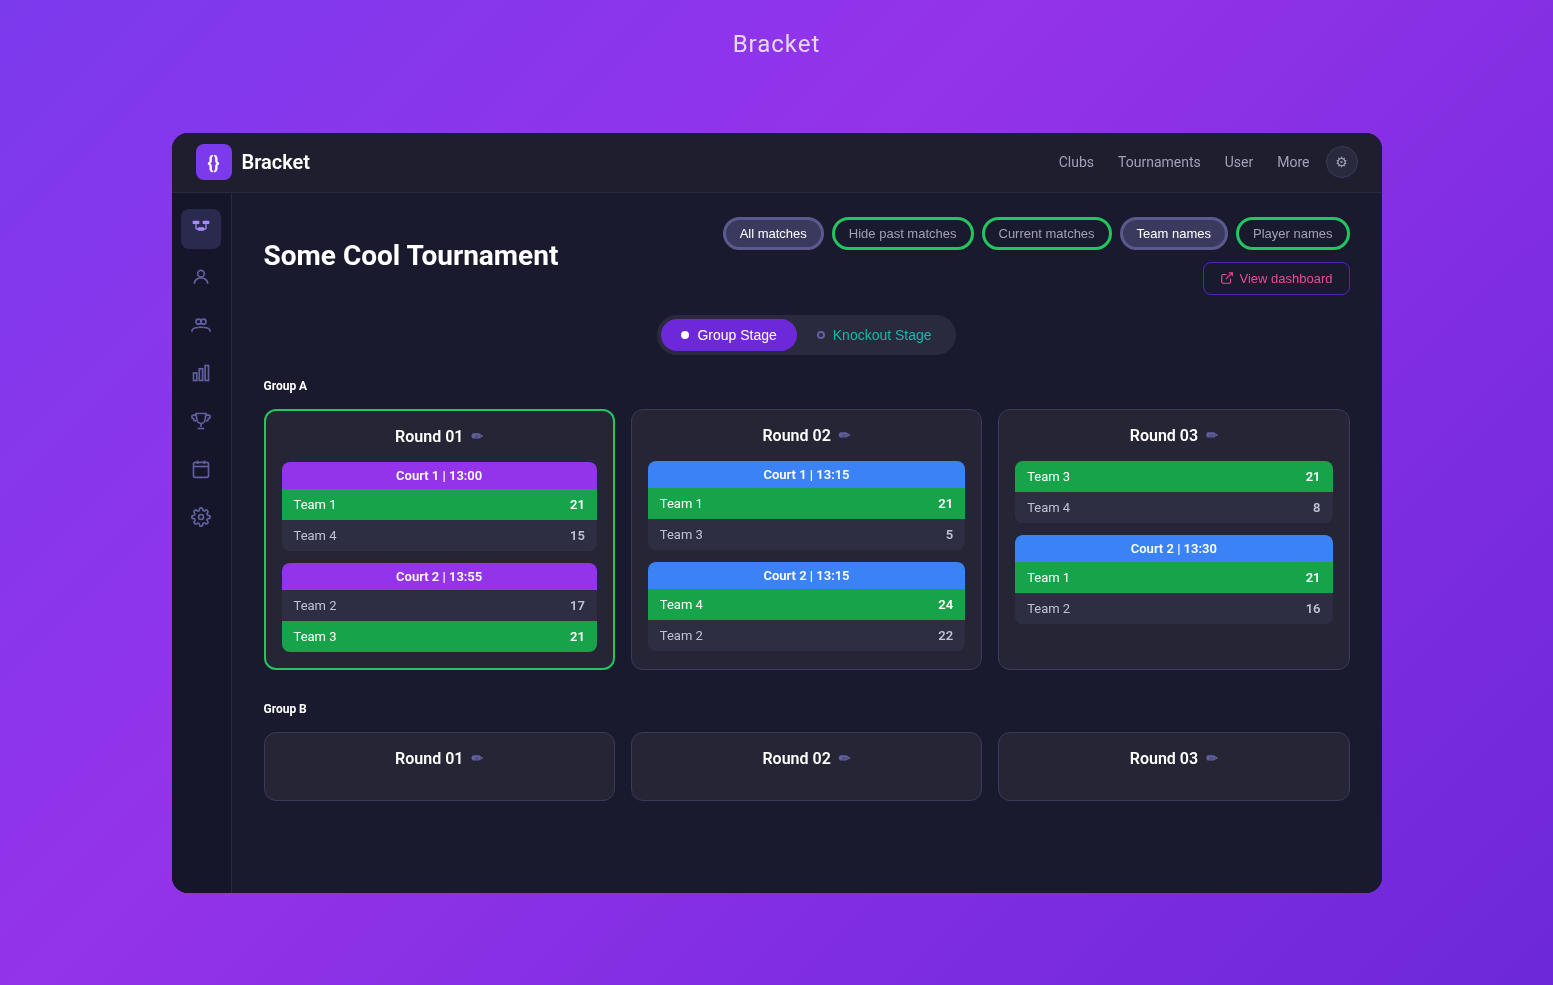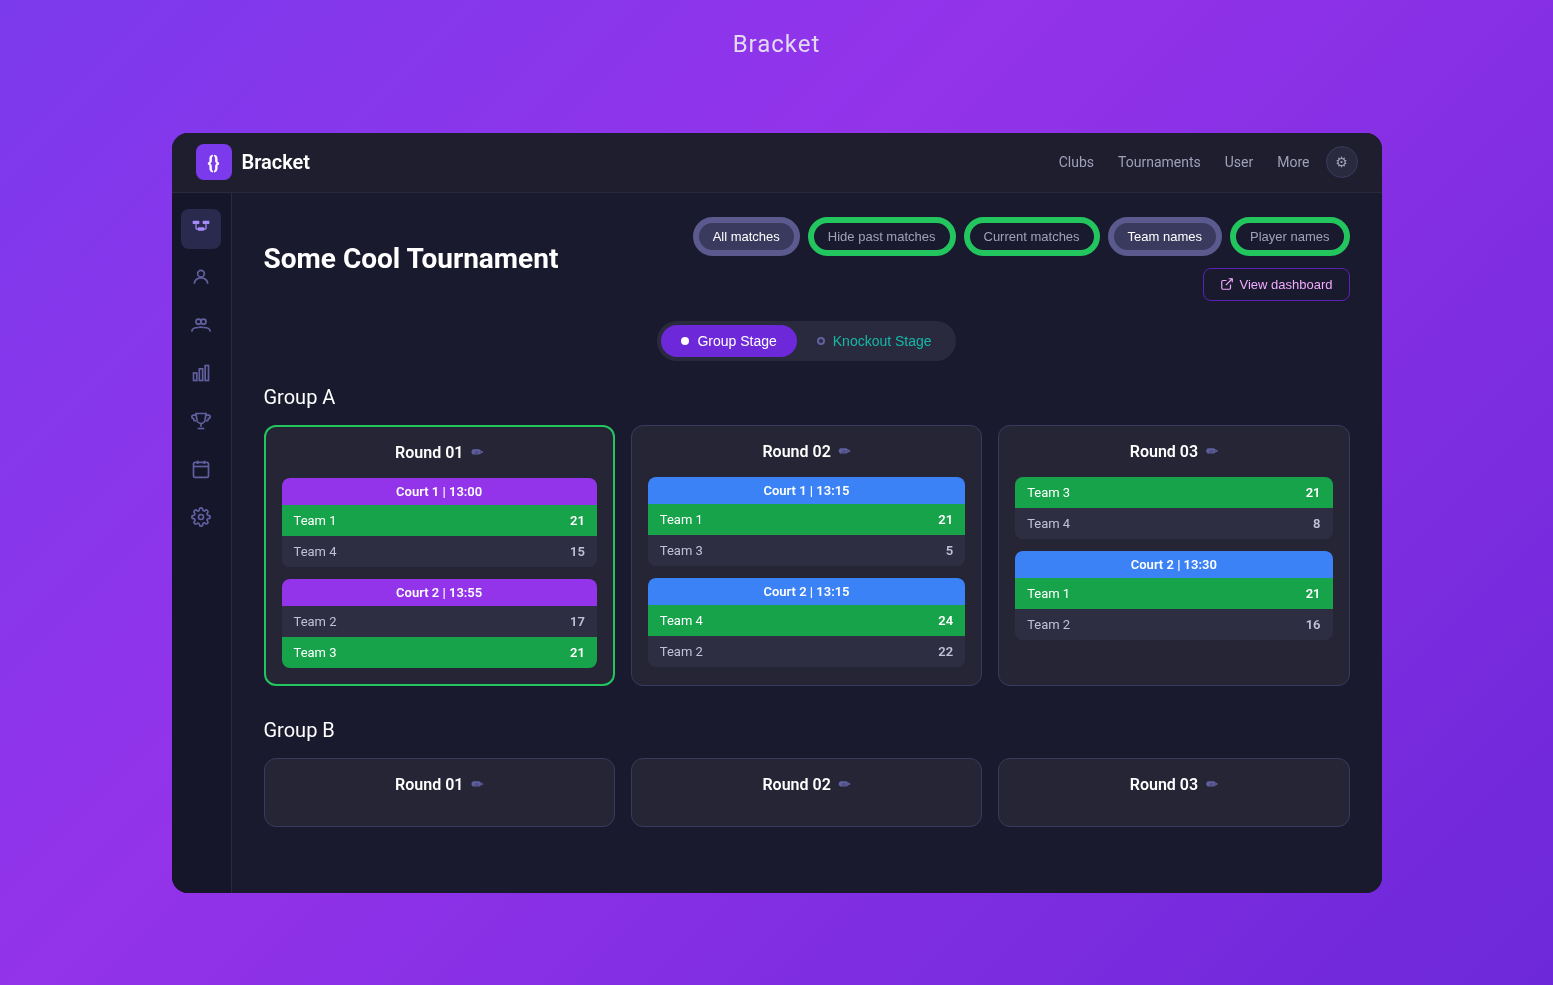--- a/index.html
+++ b/index.html
@@ -136,40 +136,40 @@
       font-weight: 700;
     }
     .header-controls {
       display: flex;
       align-items: center;
       gap: 8px;
     }
     .filter-btn {
       padding: 6px 14px;
       border-radius: 20px;
-      border: 6px solid #22c55e;
+      border: 3px solid #22c55e;
       background: transparent;
       color: #a0a0b8;
       font-size: 13px;
       cursor: pointer;
     }
     .filter-btn.active {
       background: #3a3a5e;
       color: white;
       border-color: #5a5a8e;
     }
     .view-dashboard-btn {
       display: flex;
       align-items: center;
       gap: 6px;
       padding: 8px 16px;
       border-radius: 8px;
       border: 1px solid #5b21b6;
       background: transparent;
-      color: #f0abfc;
+      color: #ec4899;
       font-size: 13px;
       cursor: pointer;
     }
     
     .stage-tabs {
       display: flex;
       gap: 0;
       background: #2a2a3e;
       border-radius: 24px;
       padding: 4px;
@@ -202,22 +202,22 @@
       width: 8px;
       height: 8px;
       border-radius: 50%;
       border: 2px solid #6060a0;
       background: transparent;
     }
     
     .group-section { margin-bottom: 32px; }
     .group-title {
       color: white;
-      font-size: 20px;
-      font-weight: 400;
+      font-size: 12px;
+      font-weight: 700;
       margin-bottom: 16px;
     }
     .rounds-grid {
       display: grid;
       grid-template-columns: repeat(3, 1fr);
       gap: 16px;
     }
     
     .round-card {
       background: #252535;

